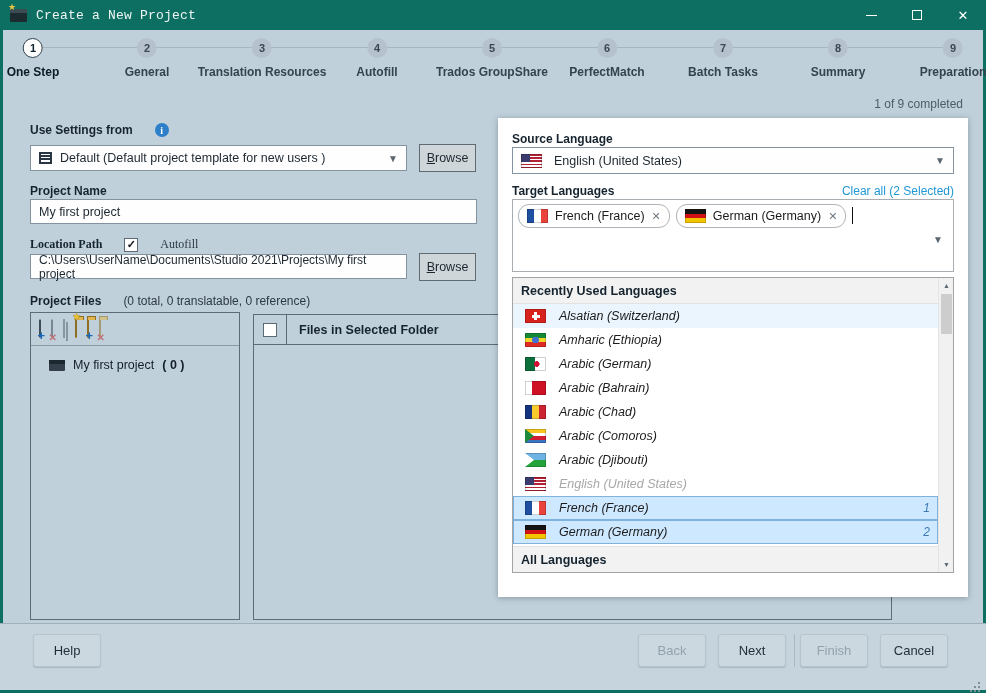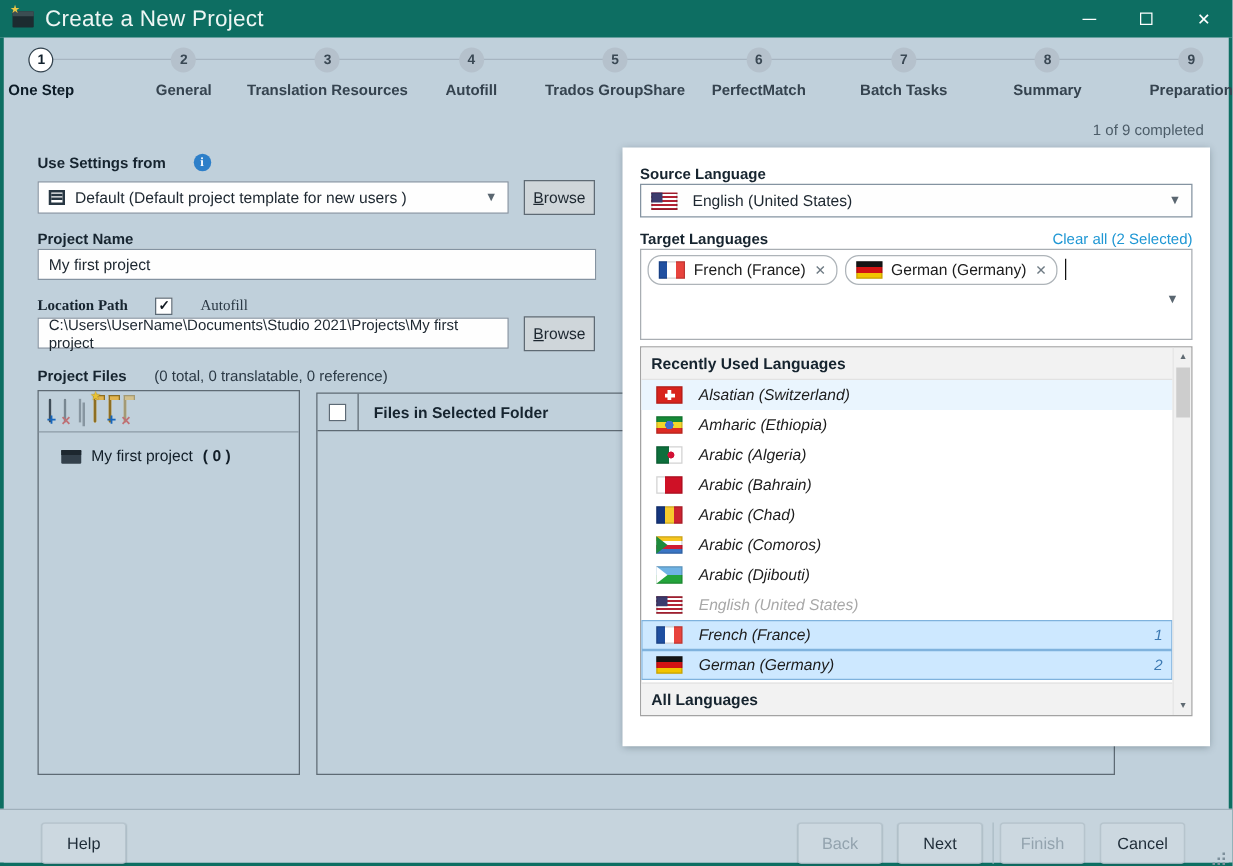--- a/index.html
+++ b/index.html
@@ -9,21 +9,21 @@
   
   .titlebar{ position:absolute; top:0; left:0; width:986px; height:30px; background:#0d6e62;
              display:flex; align-items:center; color:#eef6f4; }
   .edge{ position:absolute; background:#0d6e62; }
   .edge.l{ left:0; top:30px; width:3px; height:663px; }
   .edge.r{ right:0; top:30px; width:3px; height:663px; }
   .edge.b{ left:0; bottom:0; width:986px; height:3px; }
   .app-icon{ width:17px; height:13px; background:#1c2b30; margin:0 9px 0 10px; position:relative; border-radius:1px;}
   .app-icon::before{ content:""; position:absolute; left:0; right:0; top:0; height:4px; background:#3b4d52;}
   .app-icon::after{ content:"★"; position:absolute; left:-2px; top:-7px; font-size:9px; color:#e9c545;}
-  .title-text{ font-size:18px; letter-spacing:.2px; }
+  .title-text{ font-size:13px; letter-spacing:.2px;font-family:Liberation Mono, monospace; }
   .win-btns{ margin-left:auto; display:flex; height:30px; }
   .win-btn{ width:46px; height:30px; display:flex; align-items:center; justify-content:center; cursor:default;}
   .glyph-min{ width:11px; height:1px; background:#fff; display:block;}
   .glyph-max{ width:10px; height:10px; border:1px solid #fff; display:block;}
   .glyph-close{ color:#fff; font-size:13px; line-height:1;}
   
   .steps-line{ position:absolute; left:33px; top:47px; width:920px; height:1px; background:#a7b5c1; }
   .step{ position:absolute; top:38px; transform:translateX(-50%); text-align:center; white-space:nowrap;}
   .step .circle{ width:20px; height:20px; border-radius:50%; background:#b5c1cc; color:#3a4854;
                  font-size:11px; font-weight:bold; display:flex; align-items:center; justify-content:center;
@@ -113,21 +113,21 @@
   .lang-row.hover{ background:#eaf5fe;}
   .lang-row.disabled{ color:#a8a8a8;}
   .lang-row.selected{ background:#cde8ff; box-shadow:inset 0 0 0 1px #7fb2dd;}
   .lang-row .badge{ margin-left:auto; color:#3d7ab3; font-size:12px;}
   .scrollbar{ position:absolute; right:0; top:0; bottom:0; width:15px; background:#f1f1f1; border-left:1px solid #e4e4e4;}
   .sb-arrow{ position:absolute; left:0; width:15px; height:15px; display:flex; align-items:center;
              justify-content:center; font-size:7px; color:#5f6a72;}
   .sb-up{ top:0;}  .sb-down{ bottom:0;}
   .sb-thumb{ position:absolute; left:2px; top:16px; width:11px; height:40px; background:#cdcdcd;}
   
-  .footer{ position:absolute; left:0; bottom:3px; width:986px; height:43px; background:#c6d4dd; border-top:1px solid #9fb0bb;}
+  .footer{ position:absolute; left:0; bottom:3px; width:986px; height:67px; background:#c6d4dd; border-top:1px solid #9fb0bb;}
   .fbtn{ position:absolute; top:10px; width:68px; height:33px; border-radius:3px; background:#ccd8e0;
          border:1px solid #b6c4cd; box-shadow:0 1px 1px rgba(40,60,70,.18); font-size:13px; color:#1e2c38;
          display:flex; align-items:center; justify-content:center;}
   .fbtn.disabled{ color:#93a3ae; }
   .fdivider{ position:absolute; left:794px; top:10px; width:1px; height:33px; background:#a9bac4;}
   .grip{ position:absolute; right:6px; bottom:6px; width:2px; height:2px; background:#7d8f9b;
          box-shadow:-8px 8px 0 #7d8f9b, -4px 8px 0 #7d8f9b, 0 8px 0 #7d8f9b, -4px 4px 0 #7d8f9b, 0 4px 0 #7d8f9b, 0 0 0 #7d8f9b;}
 </style>
 </head>
 <body>
@@ -287,21 +287,21 @@
         <div class="lang-row hover">
           <span class="flag f-ch"></span>
           <span>Alsatian (Switzerland)</span>
         </div>
         <div class="lang-row">
           <span class="flag f-et"></span>
           <span>Amharic (Ethiopia)</span>
         </div>
         <div class="lang-row">
           <span class="flag f-dz"></span>
-          <span>Arabic (Algeria)</span>
+          <span>Arabic (German)</span>
         </div>
         <div class="lang-row">
           <span class="flag f-bh"></span>
           <span>Arabic (Bahrain)</span>
         </div>
         <div class="lang-row">
           <span class="flag f-td"></span>
           <span>Arabic (Chad)</span>
         </div>
         <div class="lang-row">

